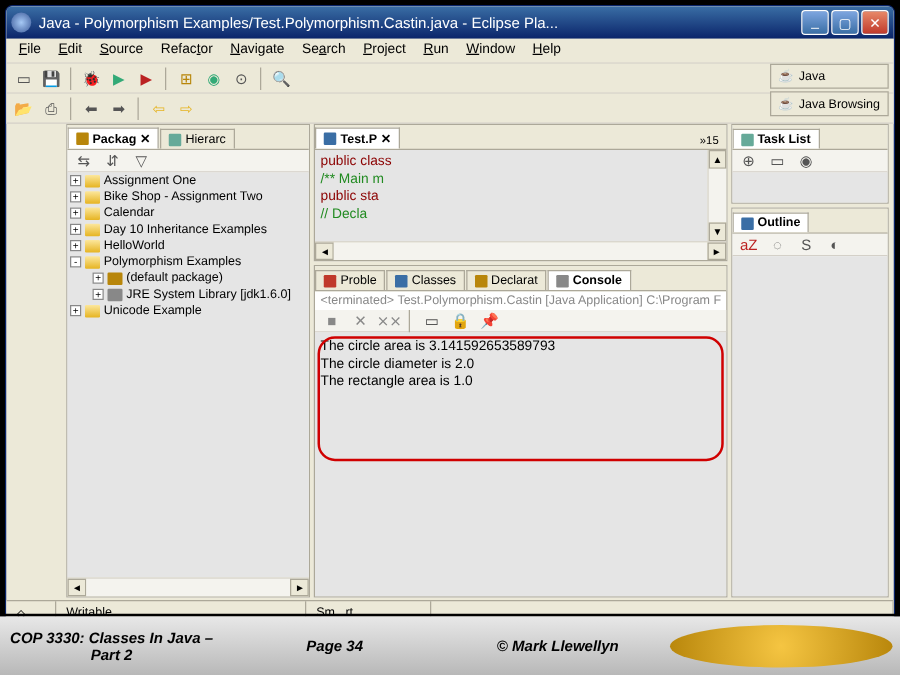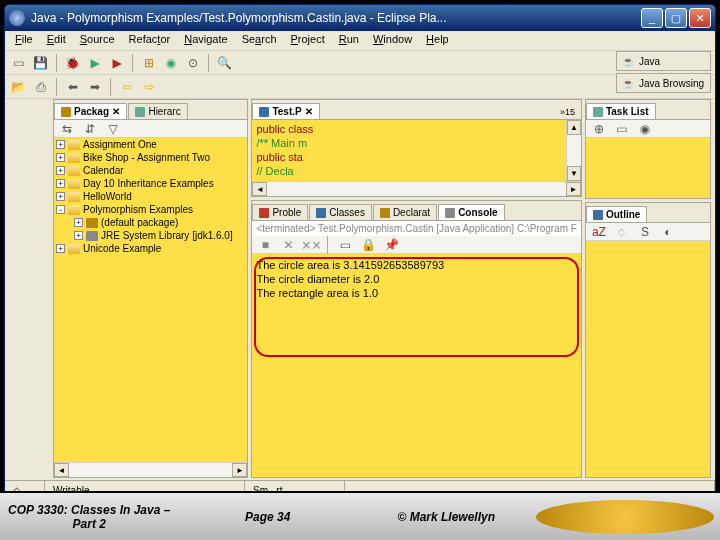--- a/index.html
+++ b/index.html
@@ -22,21 +22,21 @@
 .main-area { position: absolute; top: 94px; left: 4px; right: 4px; bottom: 22px; display: flex; gap: 3px; margin-left: 44px; }
 .left-col { width: 248px; display: flex; flex-direction: column; }
 .mid-col { flex: 1; display: flex; flex-direction: column; gap: 3px; }
 .right-col { width: 160px; display: flex; flex-direction: column; gap: 3px; }
 .panel { background: #fff; border: 1px solid #aca899; display: flex; flex-direction: column; min-height: 0; }
 .tabs { height: 20px; background: #ece9d8; display: flex; align-items: flex-end; font-size: 10px; border-bottom: 1px solid #aca899; overflow: hidden; }
 .tab { padding: 2px 6px; background: #ece9d8; border: 1px solid #aca899; border-bottom: none; margin-right: 1px; display: flex; align-items: center; gap: 3px; white-space: nowrap; cursor: pointer; }
 .tab.active { background: #fff; font-weight: bold; }
 .tab .ticon { width: 10px; height: 10px; background: #6a9; border-radius: 1px; }
 .panel-toolbar { height: 18px; background: #f4f3ee; display: flex; align-items: center; padding: 0 3px; gap: 3px; font-size: 10px; border-bottom: 1px solid #d4d0c8; }
-.panel-content { flex: 1; overflow: auto; background: #fde047; font-size: 10px; }
+.panel-content { flex: 1; overflow: auto; background: #e5e5e5; font-size: 10px; }
 .tree-item { display: flex; align-items: center; padding: 1px 2px; gap: 3px; white-space: nowrap; cursor: pointer; }
 .tree-item .exp { width: 9px; height: 9px; border: 1px solid #888; font-size: 8px; line-height: 7px; text-align: center; color: #000; background: #fff; }
 .tree-item .ficon { width: 12px; height: 10px; background: linear-gradient(#fce79c, #e6b422); border-radius: 1px; }
 .tree-item.child { padding-left: 20px; }
 .scrollbar-h { height: 15px; background: #ece9d8; border-top: 1px solid #d4d0c8; display: flex; }
 .scrollbar-h .arrow { width: 15px; background: #ece9d8; border: 1px solid #aca899; display: flex; align-items: center; justify-content: center; font-size: 8px; }
 .scrollbar-h .track { flex: 1; background: #f4f3ee; }
 .scrollbar-v { width: 15px; background: #ece9d8; border-left: 1px solid #d4d0c8; display: flex; flex-direction: column; }
 .scrollbar-v .arrow { height: 15px; background: #ece9d8; border: 1px solid #aca899; display: flex; align-items: center; justify-content: center; font-size: 8px; }
 .scrollbar-v .track { flex: 1; background: #f4f3ee; }
@@ -189,21 +189,21 @@
         </div>
         <div class="scrollbar-h">
           <div class="arrow">◄</div>
           <div class="track"></div>
           <div class="arrow">►</div>
         </div>
       </div>
     </div>
 
     <div class="mid-col">
-      <div class="panel" style="height:98px">
+      <div class="panel" style="height:110px">
         <div class="tabs">
           <div class="tab active">
             <span class="ticon" style="background:#3a6ea5"></span>
             <span>Test.P</span>
             <span>✕</span>
           </div>
           <div style="flex:1"></div>
           <div style="padding:2px 6px;font-size:9px">»15</div>
         </div>
         <div class="flex-row" style="flex:1">
@@ -258,21 +258,21 @@
         <div class="panel-content console-out" id="console">
             <div>The circle area is 3.141592653589793</div>
             <div>The circle diameter is 2.0</div>
             <div>The rectangle area is 1.0</div>
           </div>
         <div class="red-box" style="top:56px;left:2px;right:2px;height:100px"></div>
       </div>
     </div>
 
     <div class="right-col">
-      <div class="panel" style="height:100px">
+      <div class="panel" style="height:64px">
         <div class="tabs">
             <div class="tab active">
               <span class="ticon"></span>
               <span>Task List</span>
             </div>
           </div>
         <div class="panel-toolbar">
           <div class="tbtn">⊕</div>
           <div class="tbtn">▭</div>
           <div class="tbtn">◉</div>

